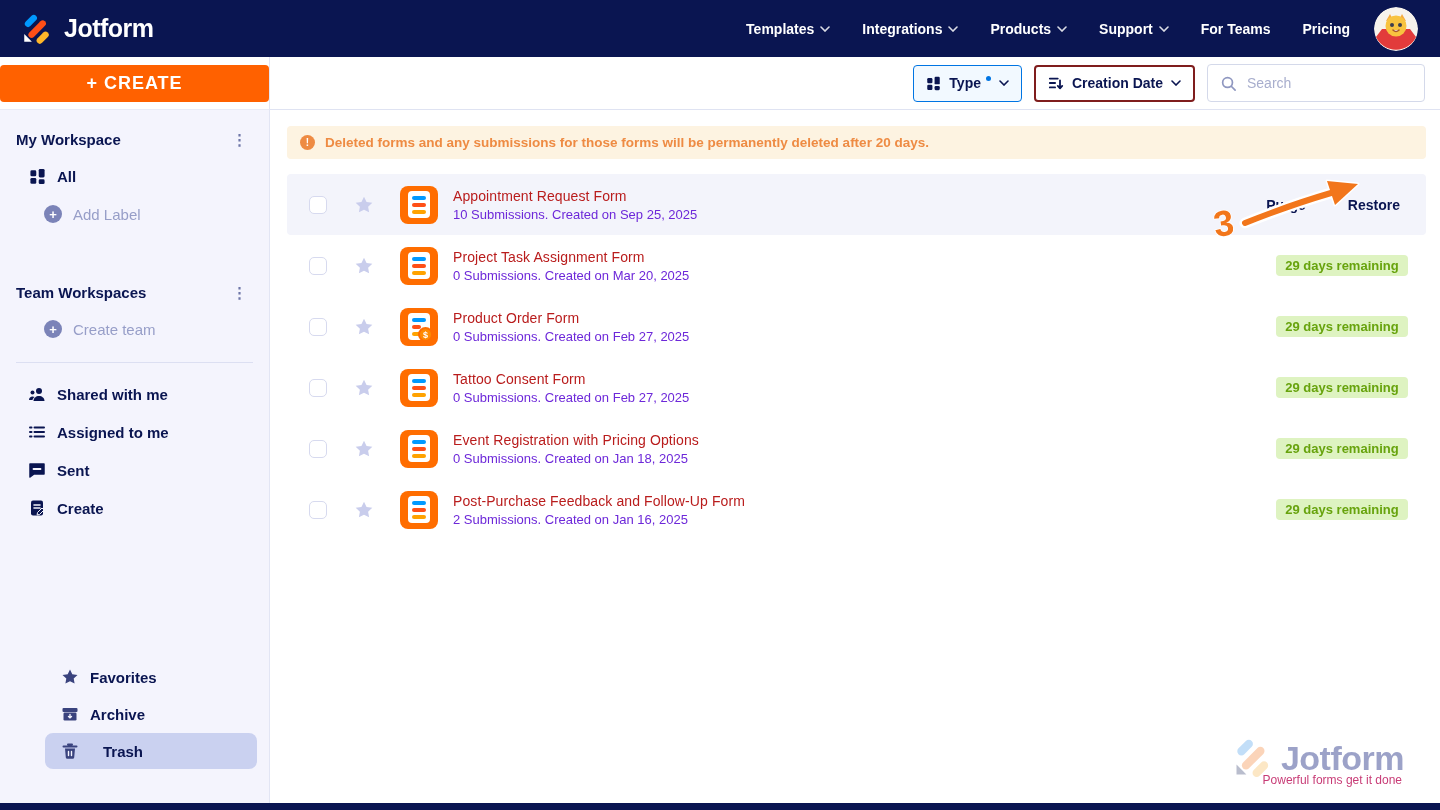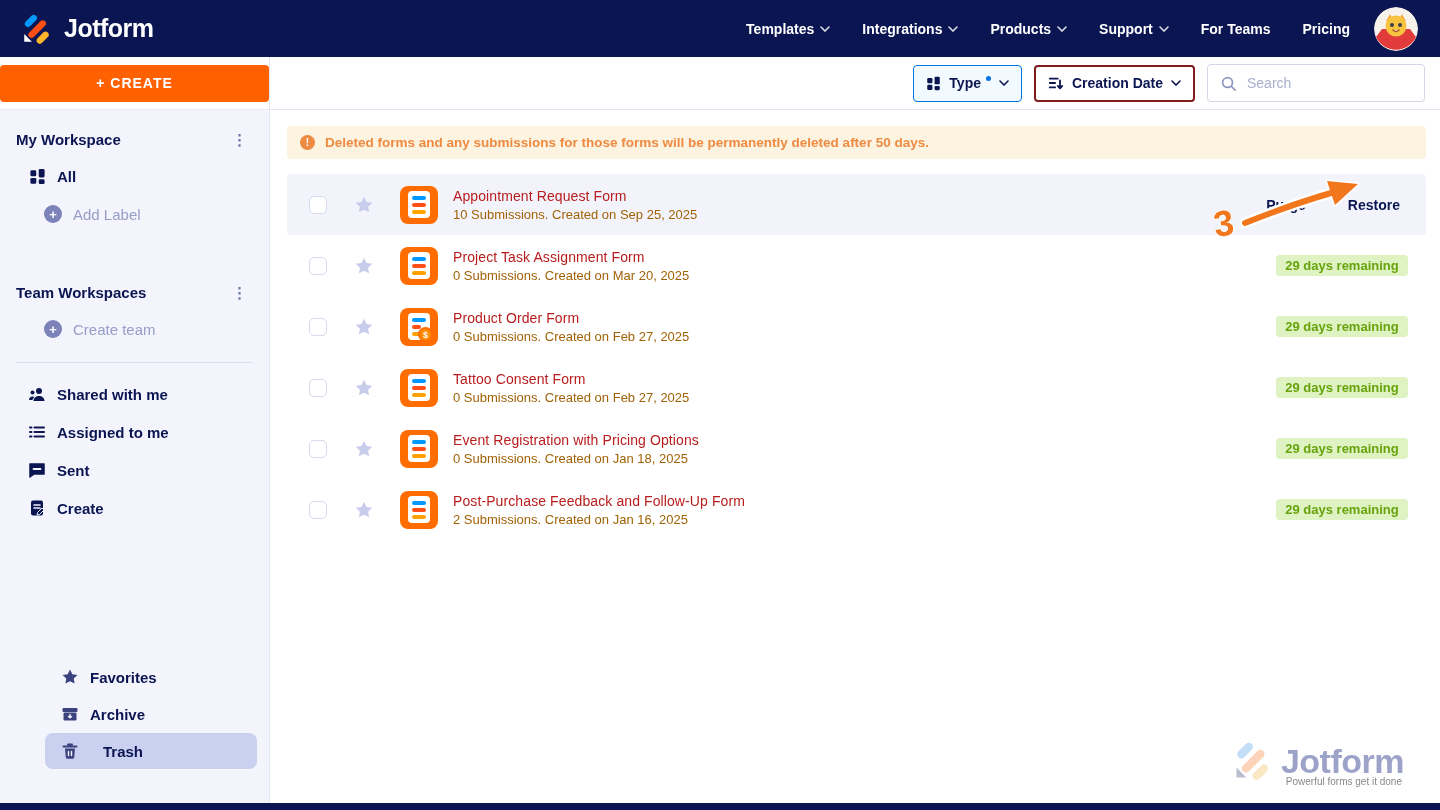--- a/index.html
+++ b/index.html
@@ -21,21 +21,21 @@
   
   .shell { display:flex; height:746px; }
   .bottombar { position:fixed; left:0; right:0; bottom:0; height:7px; background:#0a1551; }
 
   
   .sidebar { width:270px; flex:none; background:#f4f4fd; border-right:1px solid #e2e5f4;
     display:flex; flex-direction:column; }
   .create-strip { background:#fff; height:53px; flex:none; border-bottom:1px solid #e9ebf7;
     display:flex; align-items:center; justify-content:center; }
   .create-btn { width:270px; height:37px; background:#ff6100; color:#fff; border:none;
-    border-radius:4px; font-family:inherit; font-size:14px; font-weight:bold;
+    border-radius:4px; font-family:inherit; font-size:18px; font-weight:bold;
     letter-spacing:1px; cursor:pointer; }
   .side-scroll { flex:1; display:flex; flex-direction:column; padding-top:6px; }
   .side-header { display:flex; align-items:center; justify-content:space-between;
     padding:14px 18px 8px 16px; color:#0a1551; font-size:15px; font-weight:600; }
   .kebab { color:#6e76a8; font-size:15px; font-weight:bold; cursor:pointer;
     line-height:1; padding:2px 4px; }
   .side-item { display:flex; align-items:center; gap:11px; margin:1px 12px;
     padding:9px 10px 9px 16px; border-radius:8px; color:#0a1551; font-size:15px;
     font-weight:600; cursor:pointer; }
   .side-item.indent { padding-left:32px; }
@@ -89,35 +89,35 @@
     align-items:center; position:relative; }
   .form-doc .bar { width:14px; height:4px; border-radius:2px; }
   .bar.b1 { background:#0099ff; } .bar.b2 { background:#ff4f17; } .bar.b3 { background:#ffa200; }
   .form-doc.dollar .bar { align-self:flex-start; margin-left:4px; }
   .form-doc.dollar .bar.b2, .form-doc.dollar .bar.b3 { width:9px; }
   .dollar-badge { position:absolute; right:-3px; bottom:-2px; width:15px; height:15px;
     border-radius:50%; background:#ff8b00; border:2px solid #ff6d00; color:#fff;
     font-size:9px; font-weight:bold; display:flex; align-items:center; justify-content:center; }
   .row-text { margin-left:15px; }
   .row-title { color:#b91c1c; font-size:14px; font-weight:normal; letter-spacing:.1px; }
-  .row-meta { color:#a16207; font-size:13px; font-weight:500; margin-top:3px; }
+  .row-meta { color:#6d28d9; font-size:13px; font-weight:500; margin-top:3px; }
   .row-right { margin-left:auto; display:flex; align-items:center; }
   .badge { background:#def3c1; color:#67a30d; font-size:13px; font-weight:600;
     border-radius:4px; width:132px; height:21px; display:flex; align-items:center;
     justify-content:center;text-align:right; }
   .actions { display:flex; gap:42px; margin-right:8px; }
   .action-link { color:#0a1551; font-size:14px; font-weight:bold; cursor:pointer; }
 
   .annotation { position:absolute; left:0; top:0; pointer-events:none; z-index:8; }
 
   .watermark { position:absolute; right:36px; bottom:16px; display:flex;
     flex-direction:column; align-items:flex-end; opacity:.85; }
   .wm-row { display:flex; align-items:center; gap:6px; }
   .wm-name { font-size:34px; font-weight:bold; color:#8b92bf; letter-spacing:-0.5px; }
-  .wm-tag { font-size:10px; color:#737373; margin-top:-7px; margin-right:2px; }
+  .wm-tag { font-size:12px; color:#be185d; margin-top:-7px; margin-right:2px; }
 </style>
 </head>
 <body>
 
 <header class="topbar">
   <div class="brand">
     <span style="display:flex;">
       <svg width="34" height="34" viewBox="0 0 40 40">
         <polygon points="5,35 14,35 5,26" fill="#ffffff"></polygon>
         <rect x="-9" y="-3.5" width="17" height="7.5" rx="3.75" fill="#0099ff" transform="translate(13 10) rotate(-45)"></rect>
@@ -342,21 +342,21 @@
               <path d="M12.2 12.2l3.8 3.8"></path>
           </svg>
         </span>
         <input type="text" placeholder="Search" style="">
       </div>
     </div>
 
     <div class="content">
       <div class="banner">
         <span class="banner-ic">!</span>
-        <span class="banner-text">Deleted forms and any submissions for those forms will be permanently deleted after 50 days.</span>
+        <span class="banner-text">Deleted forms and any submissions for those forms will be permanently deleted after 20 days.</span>
       </div>
 
       <div class="rows">
   <div class="row highlight">
     <span class="checkbox"></span>
     <span class="row-star">
       <svg width="20" height="20" viewBox="0 0 18 18" fill="#c9cdec">
         <path d="M9 1.5l2.3 4.7 5.2 .7-3.8 3.6 .9 5.1L9 13.2l-4.6 2.4 .9-5.1L1.5 6.9l5.2-.7z"></path>
       </svg>
     </span>

